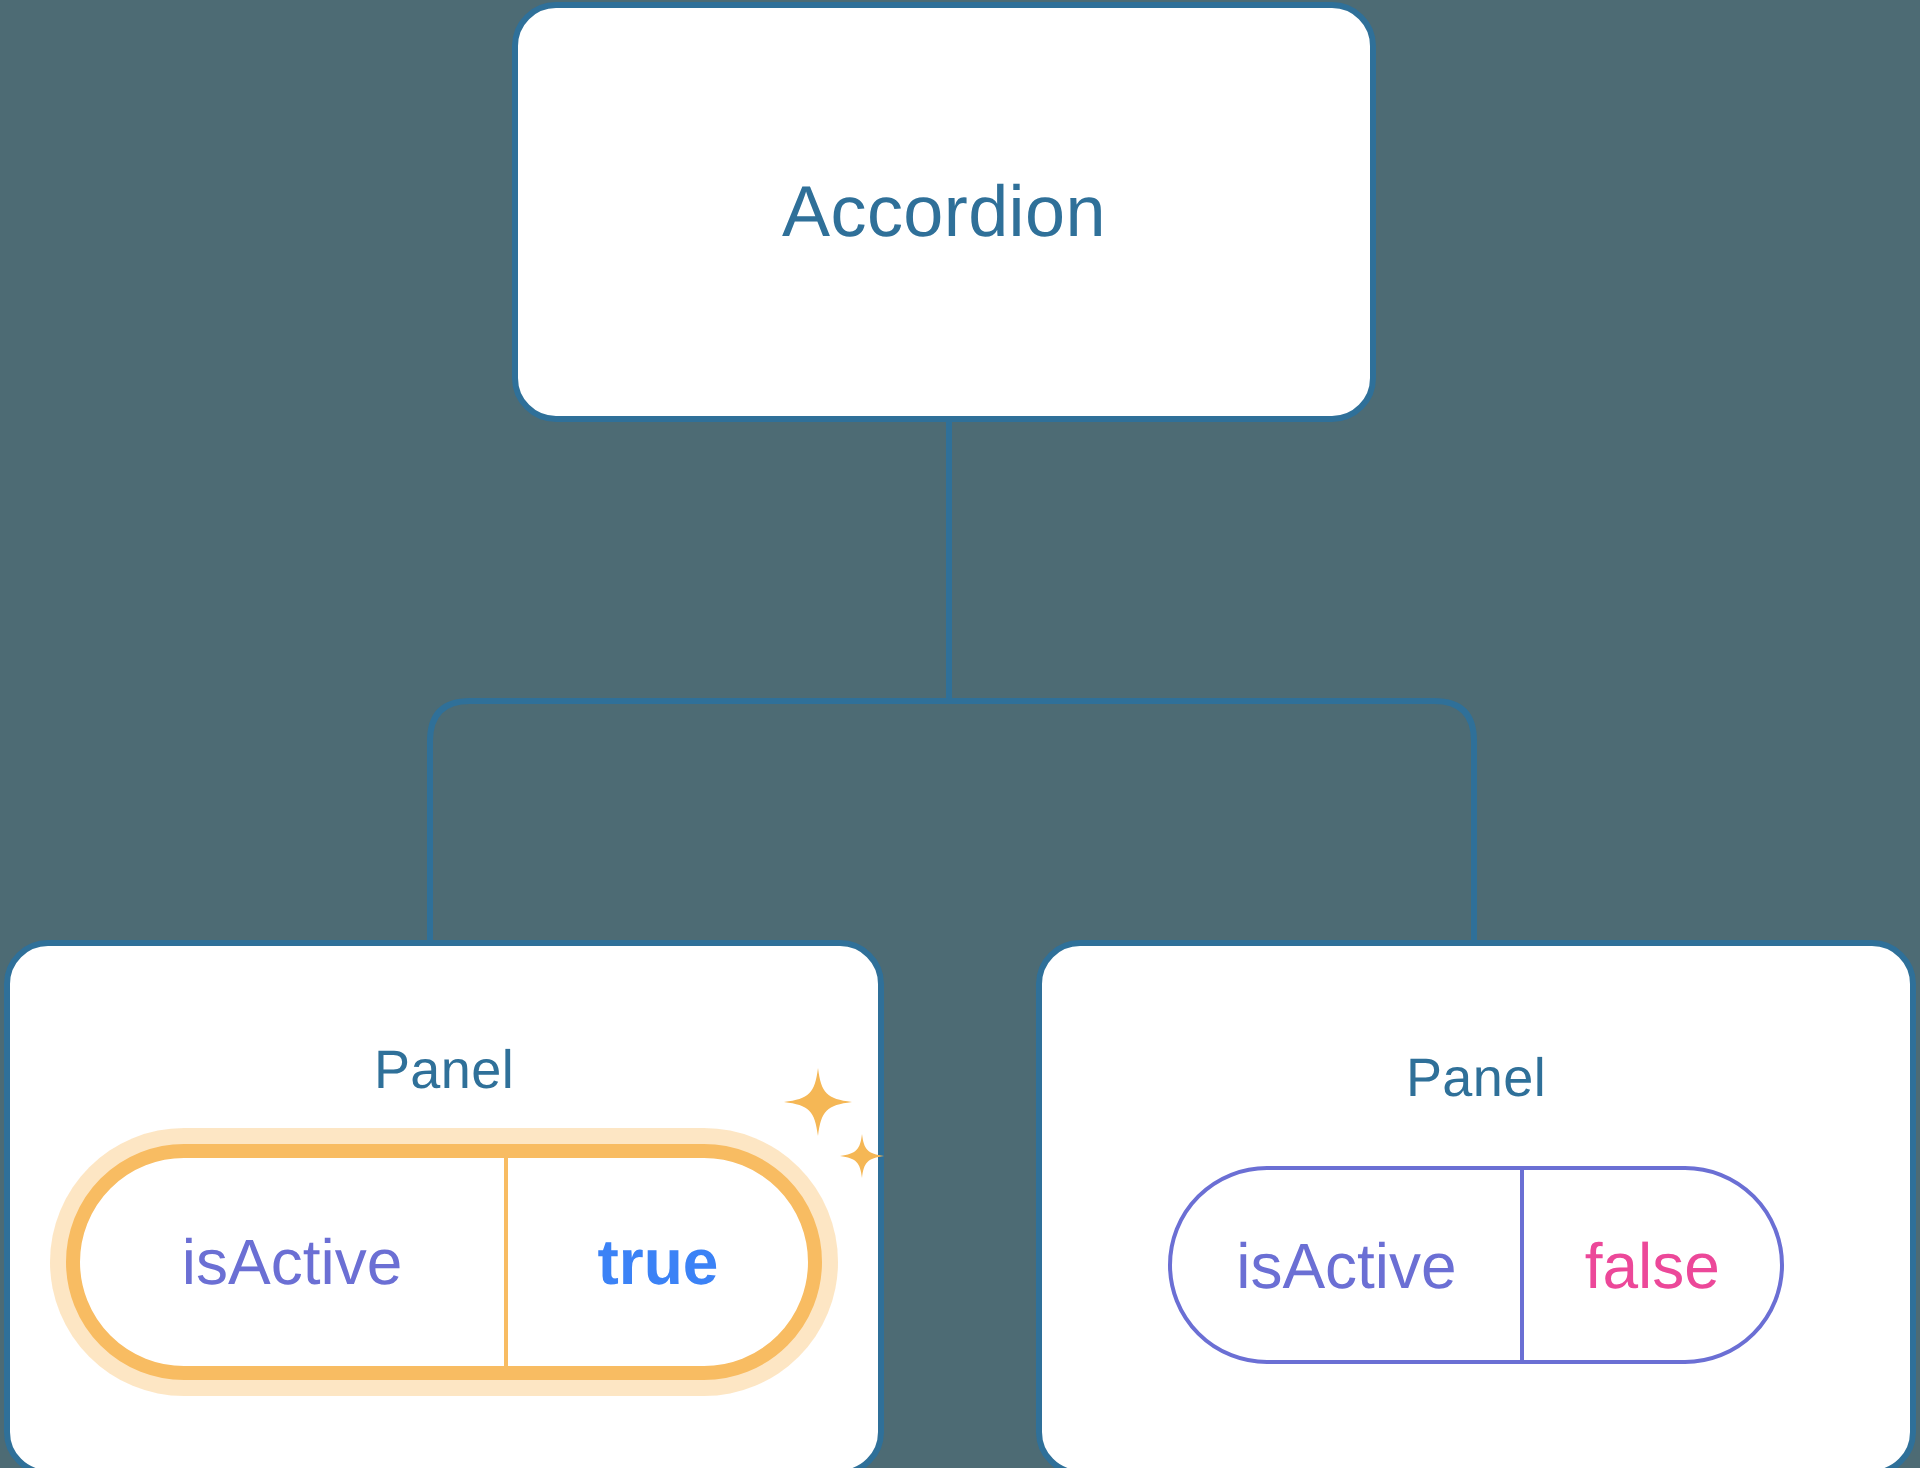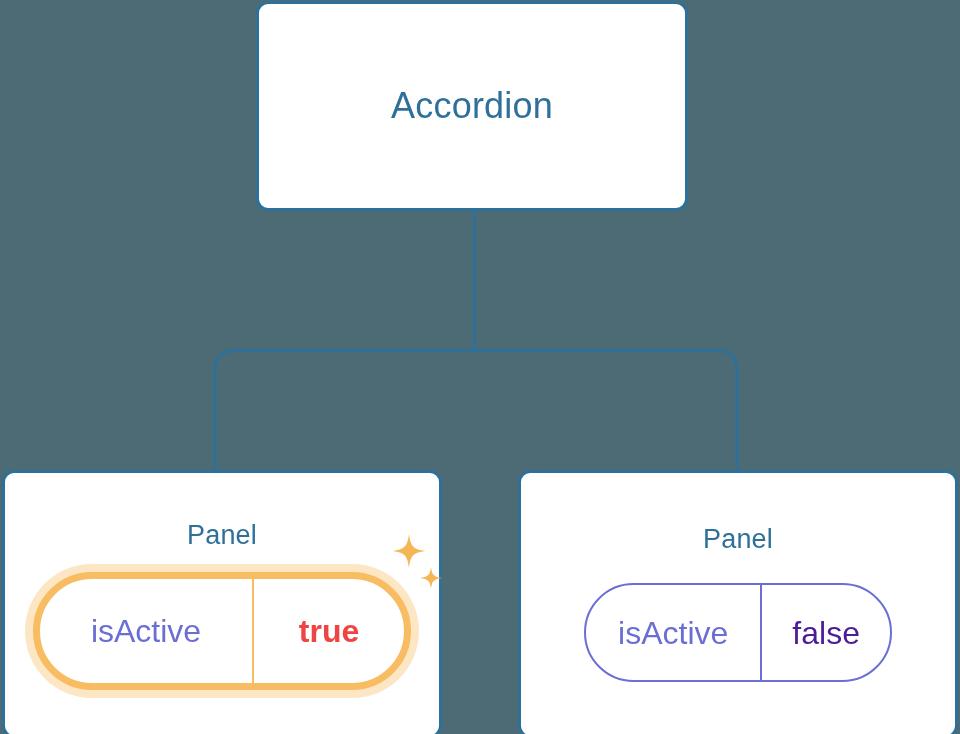--- a/index.html
+++ b/index.html
@@ -27,21 +27,21 @@
     width: 960px;
     height: 734px;
     pointer-events: none;
   }
 
   
   .node {
     position: absolute;
     background: #ffffff;
     border: 3px solid #2f7099;
-    border-radius: 12px;
+    border-radius: 22px;
     box-sizing: border-box;
   }
 
   
   #node-accordion {
     left: 256px;
     top: 1px;
     width: 432px;
     height: 210px;
     display: flex;
@@ -100,21 +100,21 @@
     height: 99px;
     margin-top: 30px;
   }
   .pill-default .pill-key {
     color: #6b6fd4;
     font-size: 32px;
     padding: 0 32px;
     border-right: 2px solid #6b6fd4;
   }
   .pill-default .pill-val {
-    color: #4c1d95;
+    color: #ec4899;
     font-size: 32px;
     padding: 0 30px;
   }
 
   
   .pill-wrap-highlight {
     position: relative;
     margin-top: 23px;
   }
   .pill-highlight {
@@ -125,21 +125,21 @@
     box-shadow: 0 0 0 8px rgba(250, 200, 125, 0.45);
     z-index: 1;
   }
   .pill-highlight .pill-key {
     color: #6b6fd4;
     font-size: 32px;
     flex: 0 0 214px;
     border-right: 2px solid #f8bc62;
   }
   .pill-highlight .pill-val {
-    color: #ef4444;
+    color: #3b82f6;
     font-size: 32px;
     font-weight: bold;
     flex: 1 1 auto;
   }
 
   
   .sparkles {
     position: absolute;
     right: -36px;
     top: -38px;

